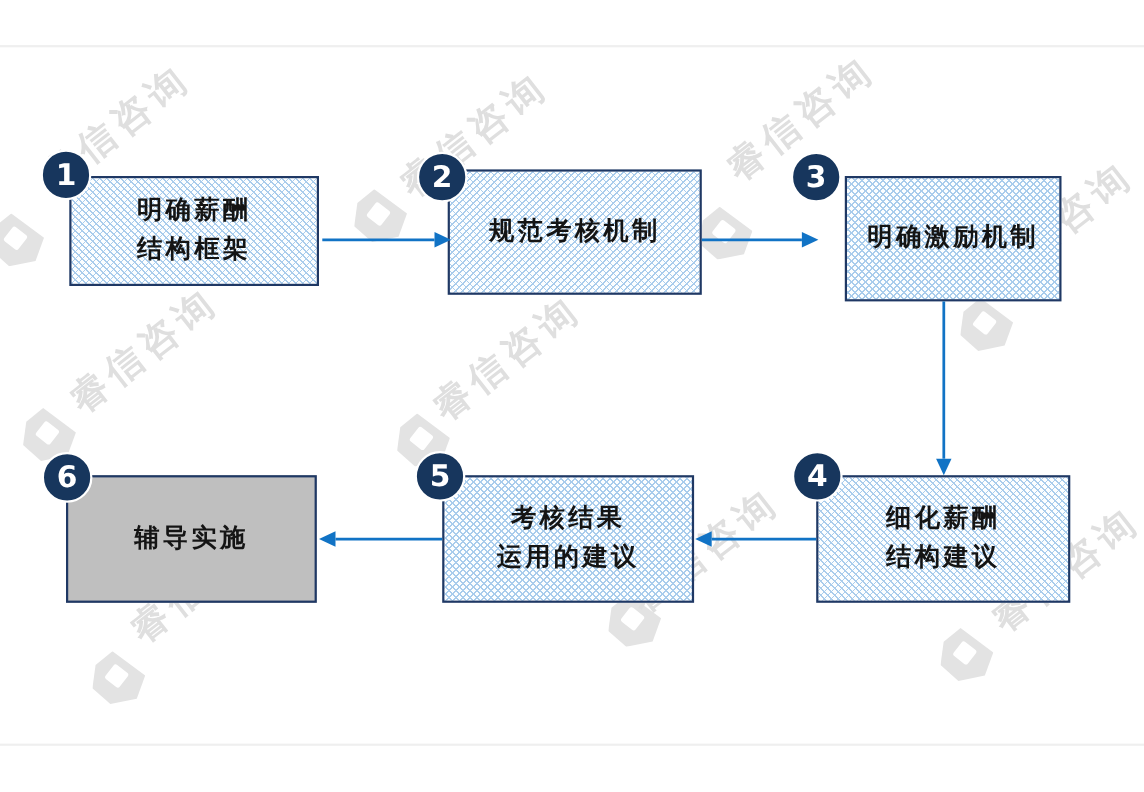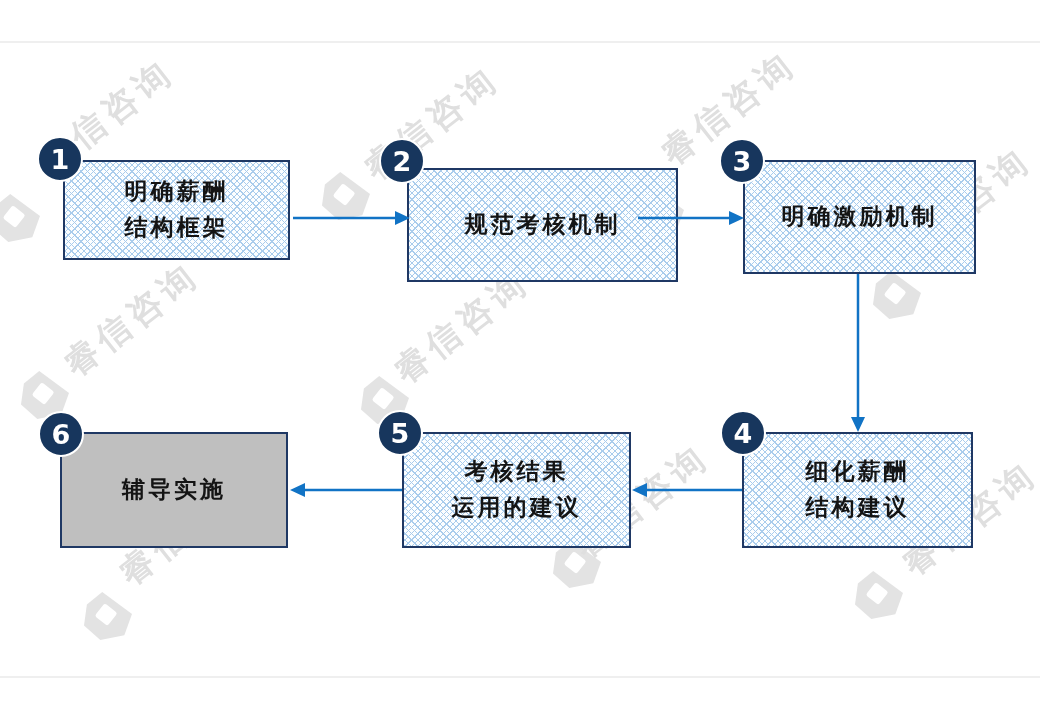--- a/index.html
+++ b/index.html
@@ -110,24 +110,24 @@
         <polygon points="38,0 100,46 84,90 34,100 0,70 6,26" fill="#E3E3E3"></polygon>
         <rect x="29" y="30" width="34" height="34" rx="5" fill="#ffffff" transform="rotate(38 46 47)"></rect>
       </svg>
     <div class="wm-text" style="left:906px;top:550px">睿信咨询</div>
   </div>
 
   <div class="step-box blue" style="left:63px;top:160px;width:227px;height:100px">
     <div class="step-label">明确薪酬
 结构框架</div>
   </div>
-  <div class="step-box blue" style="left:407px;top:168px;width:271px;height:114px">
+  <div class="step-box blue" style="left:407px;top:154px;width:231px;height:114px">
     <div class="step-label">规范考核机制</div>
   </div>
-  <div class="step-box blue" style="left:743px;top:160px;width:233px;height:114px">
+  <div class="step-box blue" style="left:768px;top:160px;width:197px;height:114px">
     <div class="step-label">明确激励机制</div>
   </div>
   <div class="step-box blue" style="left:402px;top:432px;width:229px;height:116px">
     <div class="step-label">考核结果
 运用的建议</div>
   </div>
   <div class="step-box blue" style="left:742px;top:432px;width:231px;height:116px">
     <div class="step-label">细化薪酬
 结构建议</div>
   </div>

